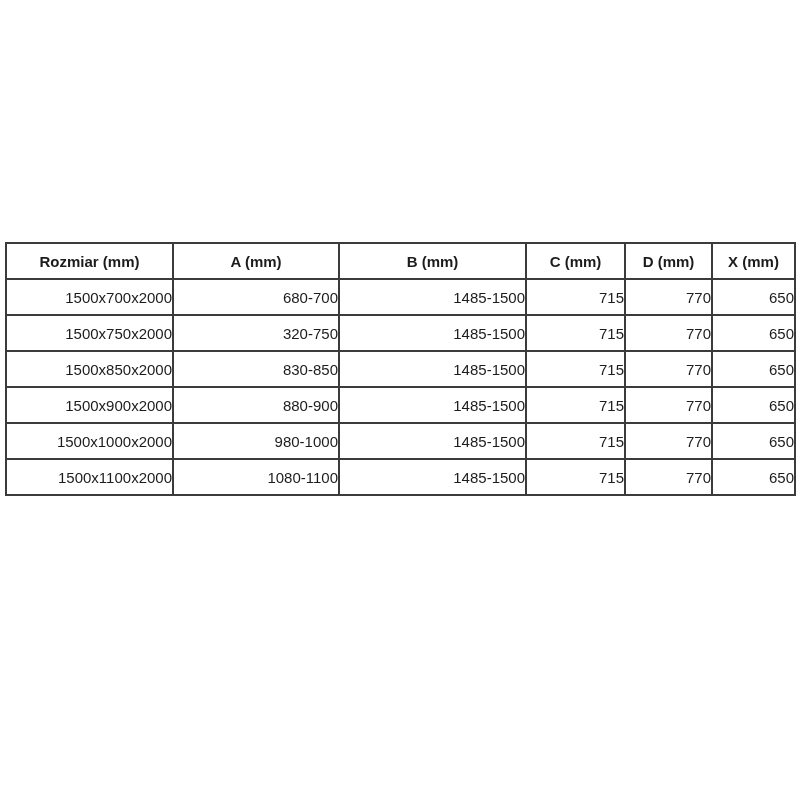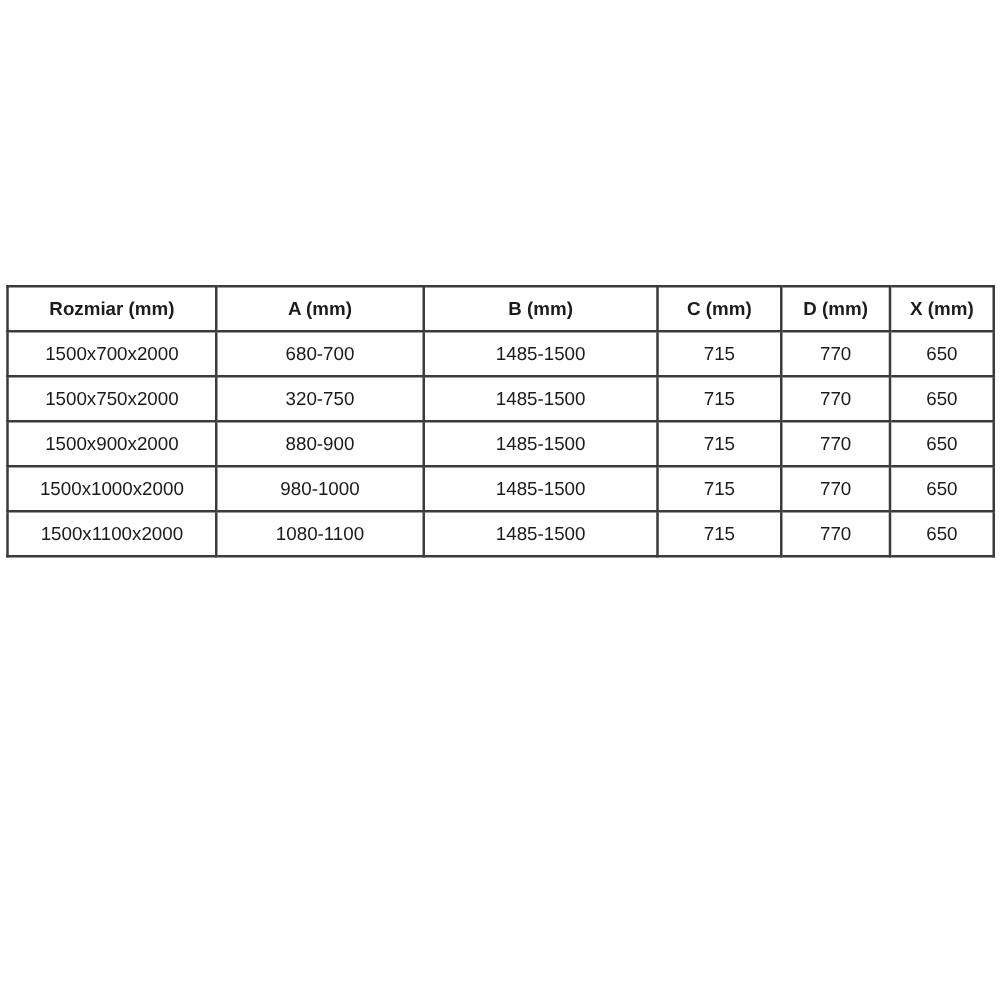--- a/index.html
+++ b/index.html
@@ -10,21 +10,21 @@
     width: 800px;
     height: 800px;
     background: #ffffff;
     position: relative;
     font-family: "Liberation Sans", sans-serif;
     overflow: hidden;
   }
   .spec-table-wrap {
     position: absolute;
     left: 5px;
-    top: 228px;
+    top: 242px;
     width: 789px;
   }
   table.spec-table {
     border-collapse: collapse;
     table-layout: fixed;
     width: 789px;
     background: #ffffff;
   }
   .spec-table th,
   .spec-table td {
@@ -37,20 +37,21 @@
     overflow: hidden;
     white-space: nowrap;
   }
   .spec-table th {
     height: 34px;
     font-weight: bold;
   }
   .spec-table td {
     height: 34px;
     font-weight: normal;
+    text-align: right;
   }
   col.c-rozmiar { width: 167px; }
   col.c-a { width: 166px; }
   col.c-b { width: 187px; }
   col.c-c { width: 99px; }
   col.c-d { width: 87px; }
   col.c-x { width: 83px; }
 </style>
 </head>
 <body>
@@ -86,20 +87,28 @@
         </tr>
         <tr>
           <td>1500x750x2000</td>
           <td>320-750</td>
           <td>1485-1500</td>
           <td>715</td>
           <td>770</td>
           <td>650</td>
         </tr>
         <tr>
+          <td>1500x850x2000</td>
+          <td>830-850</td>
+          <td>1485-1500</td>
+          <td>715</td>
+          <td>770</td>
+          <td>650</td>
+        </tr>
+        <tr>
           <td>1500x900x2000</td>
           <td>880-900</td>
           <td>1485-1500</td>
           <td>715</td>
           <td>770</td>
           <td>650</td>
         </tr>
         <tr>
           <td>1500x1000x2000</td>
           <td>980-1000</td>

